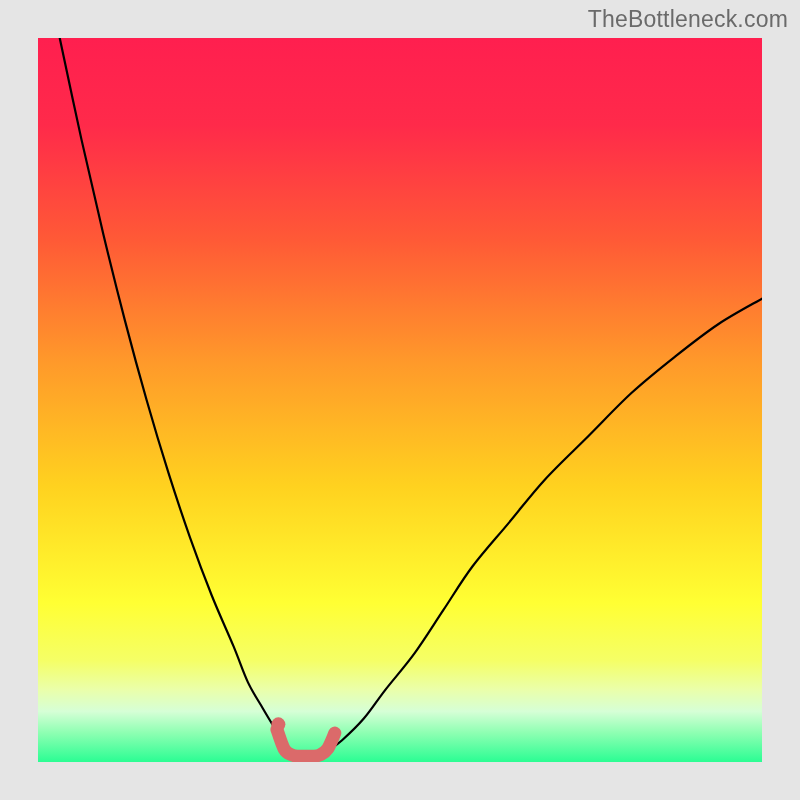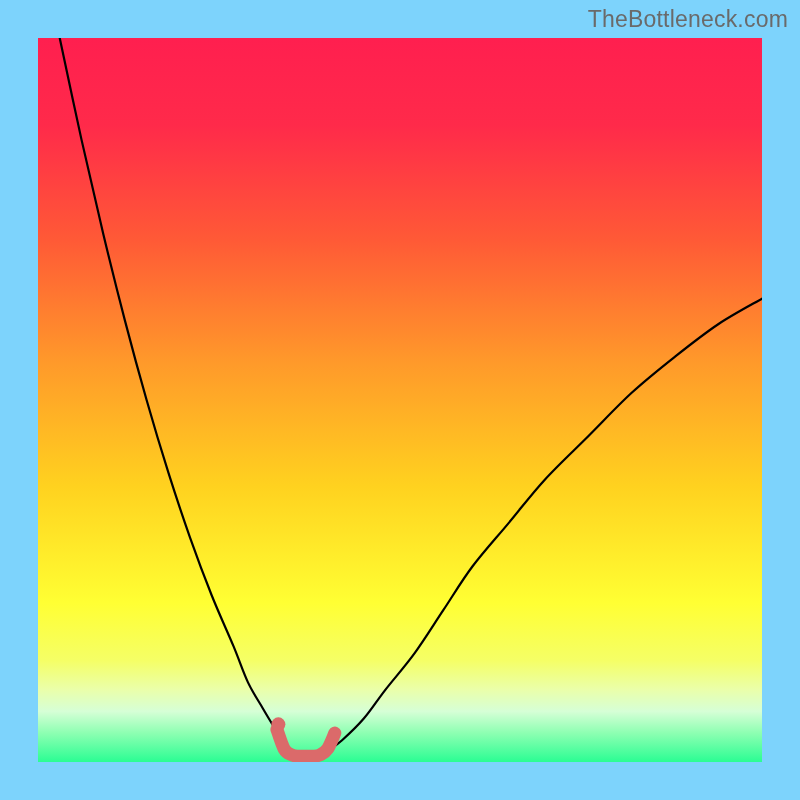--- a/index.html
+++ b/index.html
@@ -7,21 +7,21 @@
     padding: 0;
     width: 800px;
     height: 800px;
     background: #000;
     overflow: hidden;
     font-family: Arial, Helvetica, sans-serif;
   }
   .frame {
     position: absolute;
     inset: 0;
-    background: #7dd3fc;
+    background: #e5e5e5;
   }
   .plot {
     position: absolute;
     left: 38px;
     top: 38px;
     width: 724px;
     height: 724px;
     overflow: hidden;
   }
   .watermark {

